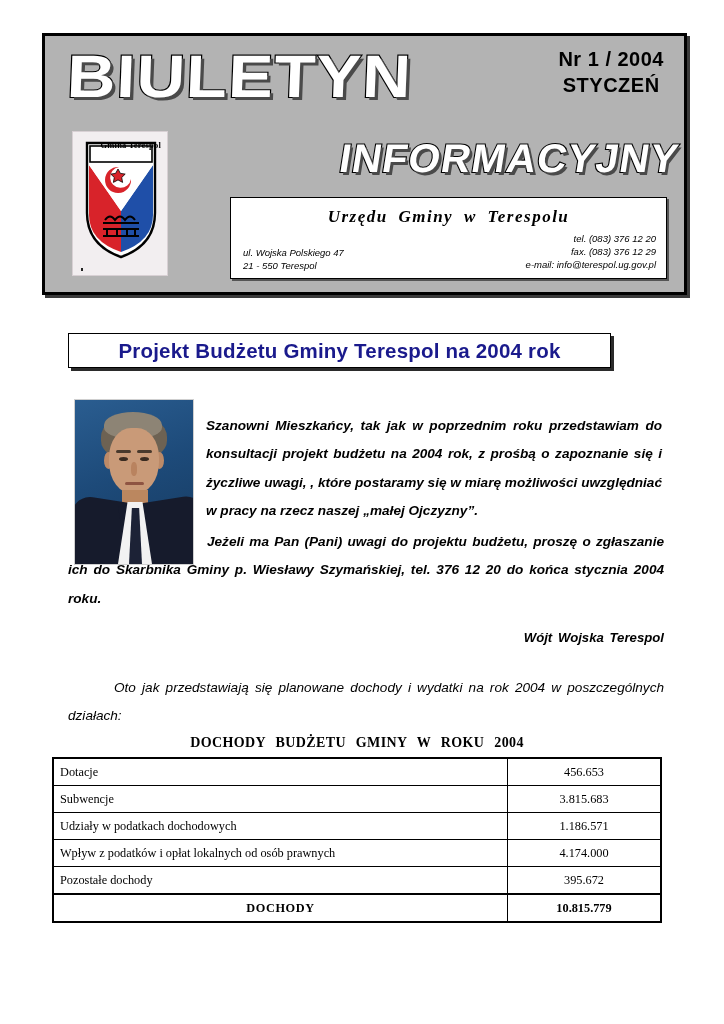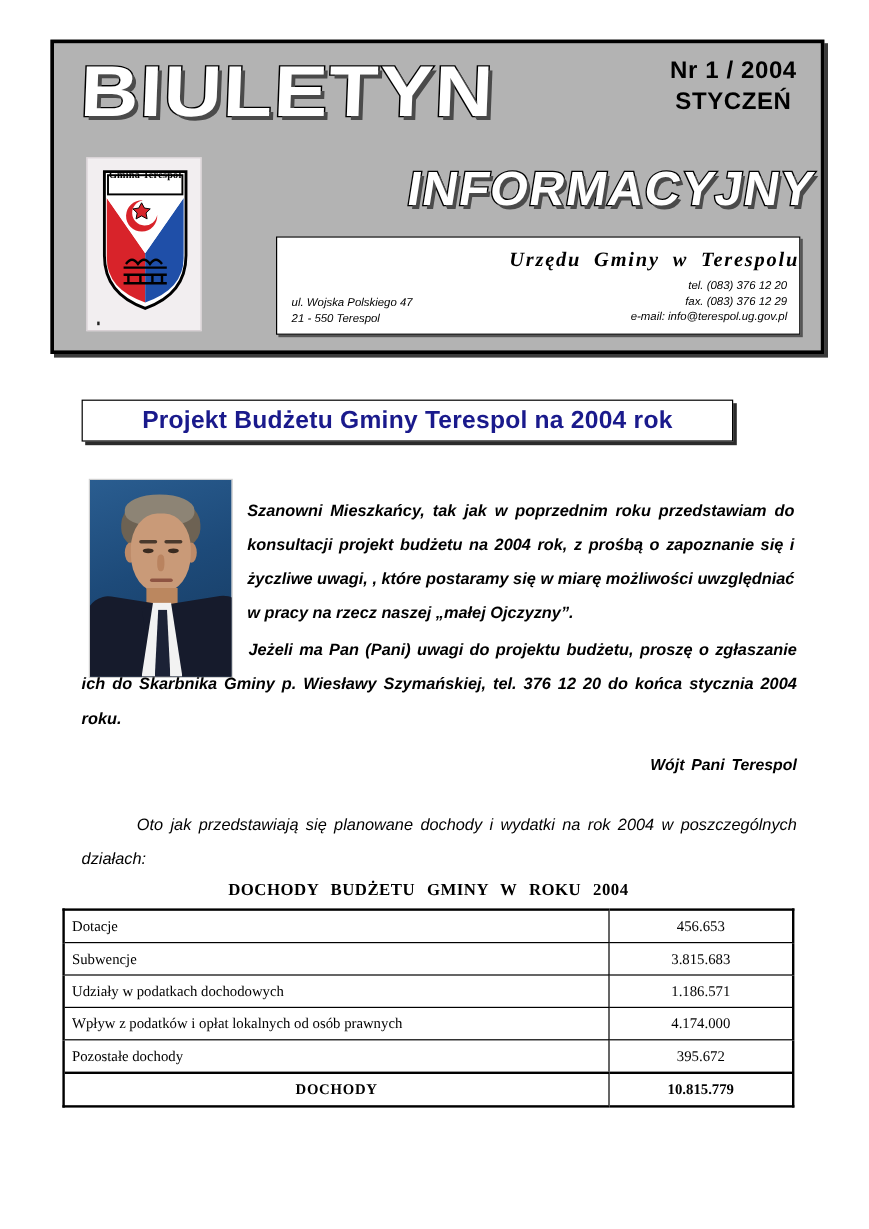--- a/index.html
+++ b/index.html
@@ -88,21 +88,21 @@
     left: 12px;
     top: 9px;
     width: 72px;
     height: 118px;
   }
   #crest-label {
     position: absolute;
     left: 8px;
     top: 8px;
     width: 80px;
-    text-align: center;
+    text-align: right;
     font-family: "Liberation Serif", serif;
     font-size: 8.5px;
     font-weight: bold;
     color: #000;
     z-index: 4;
     letter-spacing: .2px;
   }
   #crest-dot {
     position: absolute;
     left: 8px;
@@ -119,21 +119,21 @@
     top: 161px;
     width: 437px;
     height: 82px;
     background: #ffffff;
     border: 1.5px solid #000;
     box-sizing: border-box;
     box-shadow: 2px 2px 0 #555;
   }
   #office-name {
     margin: 9px 0 0 0;
-    text-align: right;
+    text-align: center;
     font-family: "Liberation Serif", serif;
     font-weight: bold;
     font-style: italic;
     font-size: 17px;
     letter-spacing: 1.5px;
     word-spacing: 5px;
     color: #000;
   }
   #addr-cols {
     display: flex;
@@ -369,21 +369,21 @@
   <div class="pt-neck"></div>
   <div class="pt-suit-l"></div>
   <div class="pt-suit-r"></div>
   <div class="pt-shirt"></div>
   <div class="pt-tie"></div>
 </div>
 
 <div id="letter">
   <p class="para" id="para-1">Szanowni Mieszkańcy, tak jak w poprzednim roku przedstawiam do  konsultacji  projekt budżetu na 2004 rok,  z prośbą o zapoznanie się i życzliwe uwagi, , które postaramy się w miarę możliwości uwzględniać w pracy na rzecz naszej „małej Ojczyzny”.</p>
   <p class="para" id="para-2">Jeżeli ma Pan (Pani) uwagi do projektu budżetu, proszę o zgłaszanie ich do Skarbnika Gminy p. Wiesławy Szymańskiej, tel. 376 12 20 do końca stycznia 2004 roku.</p>
-  <div id="signature">Wójt Pani  Terespol</div>
+  <div id="signature">Wójt Wojska  Terespol</div>
   <p class="para" id="para-3">Oto jak przedstawiają się planowane dochody i wydatki na rok 2004 w poszczególnych działach:</p>
 </div>
 
 <div id="table-caption">DOCHODY  BUDŻETU  GMINY  W  ROKU  2004</div>
 
 <table id="budget-table">
   <tbody>
     <tr>
       <td class="label">Dotacje</td>
       <td class="amount">456.653</td>

